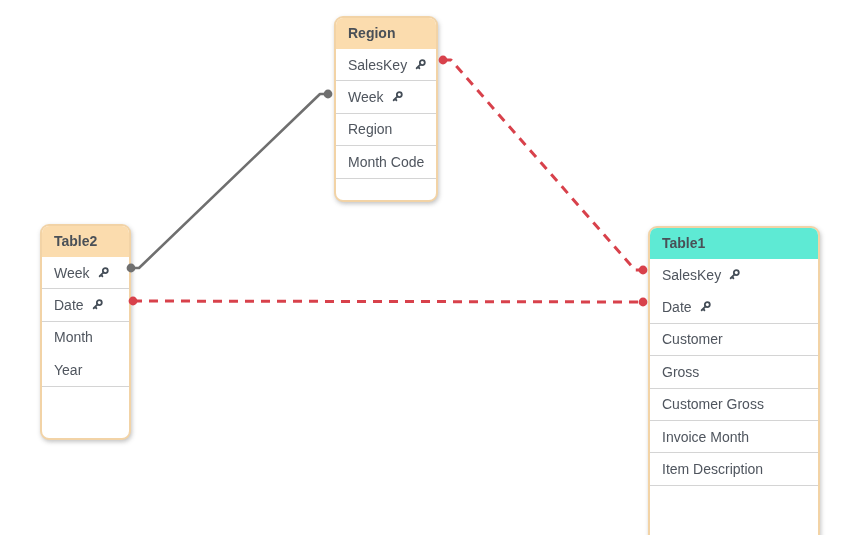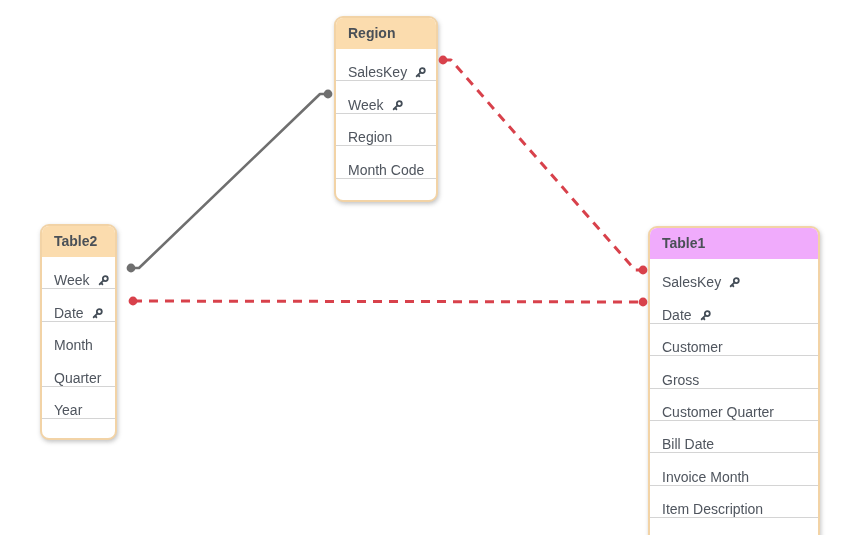--- a/index.html
+++ b/index.html
@@ -13,25 +13,25 @@
     border:2px solid #f2d3a6;border-radius:9px;
     box-shadow:1px 2px 4px rgba(125,125,125,.45);
     overflow:hidden;box-sizing:border-box;
   }
   .hdr{
     height:31px;line-height:31px;padding-left:12px;
     font-weight:bold;font-size:14px;color:#4a5057;
     white-space:nowrap;
   }
   .hdr-light{background:#fbdcae;}
-  .hdr-strong{background:#f0abfc;}
+  .hdr-strong{background:#5eead4;}
   .frow{
     height:32.4px;box-sizing:border-box;
     border-bottom:1px solid #d4d4d4;
-    display:flex;align-items:flex-end;gap:7px;
+    display:flex;align-items:center;gap:7px;
     padding-left:12px;font-size:14px;color:#4f555e;
     white-space:nowrap;cursor:default;
   }
   .frow.nd{border-bottom-color:transparent;}
   .fill{height:22px;}
   .key{flex:0 0 auto;display:block;}
   .links{position:absolute;left:0;top:0;pointer-events:none;}
 </style>
 </head>
 <body>
@@ -54,41 +54,38 @@
   </div>
   <div class="frow">
     <span>Region</span>
   </div>
   <div class="frow">
     <span>Month Code</span>
   </div>
   <div class="fill"></div>
 </div>
 
-<div class="card" style="left:40px;top:224px;width:77px;height:216px;">
+<div class="card" style="left:40px;top:224px;width:91px;height:216px;">
   <div class="hdr hdr-light">Table2</div>
   <div class="frow">
     <span>Week</span>
     <svg class="key" width="12" height="14" viewBox="0 0 14 15">
       <circle cx="9.7" cy="4.7" r="2.9" fill="none" stroke="#454e58" stroke-width="2.1"></circle>
       <path d="M7.7 6.7 L3.1 11.3 M4.7 9.7 L6.3 11.3" fill="none" stroke="#454e58" stroke-width="2.1" stroke-linecap="round"></path>
     </svg>
   </div>
   <div class="frow">
     <span>Date</span>
     <svg class="key" width="12" height="14" viewBox="0 0 14 15">
       <circle cx="9.7" cy="4.7" r="2.9" fill="none" stroke="#454e58" stroke-width="2.1"></circle>
       <path d="M7.7 6.7 L3.1 11.3 M4.7 9.7 L6.3 11.3" fill="none" stroke="#454e58" stroke-width="2.1" stroke-linecap="round"></path>
     </svg>
   </div>
   <div class="frow nd">
     <span>Month</span>
-  </div>
-  <div class="frow">
-    <span>Quarter</span>
   </div>
   <div class="frow">
     <span>Year</span>
   </div>
   <div class="fill"></div>
 </div>
 
 <div class="card" style="left:648px;top:226px;width:172px;height:365px;">
   <div class="hdr hdr-strong">Table1</div>
   <div class="frow nd">
@@ -105,24 +102,21 @@
       <path d="M7.7 6.7 L3.1 11.3 M4.7 9.7 L6.3 11.3" fill="none" stroke="#454e58" stroke-width="2.1" stroke-linecap="round"></path>
     </svg>
   </div>
   <div class="frow">
     <span>Customer</span>
   </div>
   <div class="frow">
     <span>Gross</span>
   </div>
   <div class="frow">
-    <span>Customer Quarter</span>
-  </div>
-  <div class="frow">
-    <span>Bill Date</span>
+    <span>Customer Gross</span>
   </div>
   <div class="frow">
     <span>Invoice Month</span>
   </div>
   <div class="frow">
     <span>Item Description</span>
   </div>
 </div>
 
 <svg class="links" width="858" height="535" viewBox="0 0 858 535">

